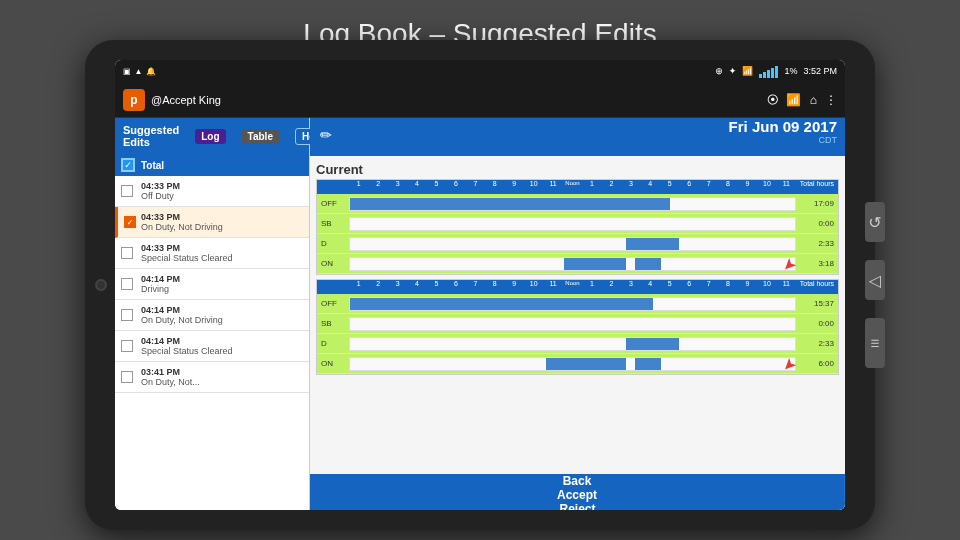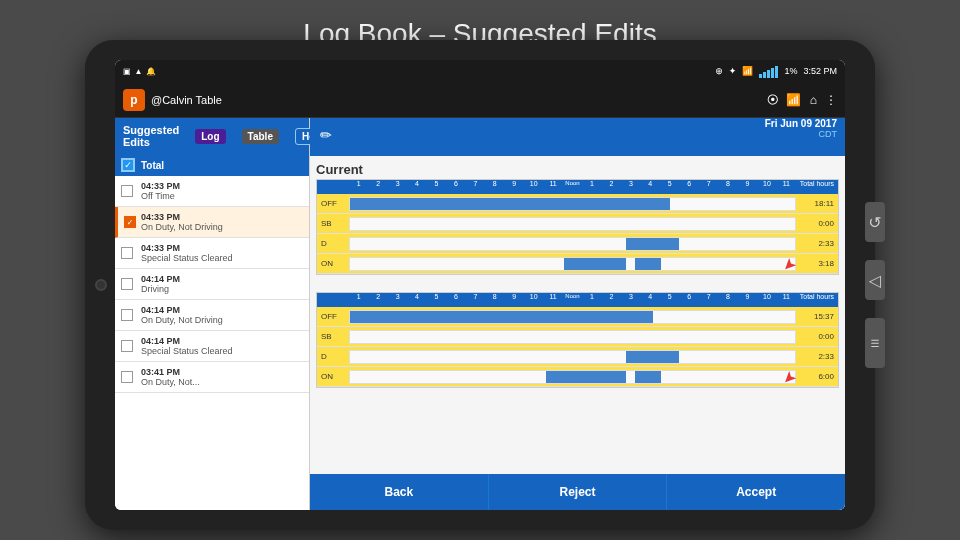--- a/index.html
+++ b/index.html
@@ -204,21 +204,21 @@
     .tab-btn.active-violations { background: #1565c0; border: 1px solid #90caf9; }
     
     .date-header {
       position: absolute;
       top: 0;
       right: 8px;
       text-align: right;
     }
     .date-text {
       color: #fff;
-      font-size: 10px;
+      font-size: 15px;
       font-weight: bold;
     }
     .cdt-text {
       color: #90caf9;
       font-size: 9px;
     }
     
     .col-header {
       background: #1565c0;
       display: flex;
@@ -312,23 +312,23 @@
       overflow-y: auto;
       padding: 6px;
     }
     .chart-section-label {
       font-size: 13px;
       font-weight: bold;
       color: #333;
       margin-bottom: 2px;
     }
     .chart-container {
-      background: #fde047;
+      background: #bef264;
       border: 1px solid #ccc;
-      margin-bottom: 17px;
+      margin-bottom: 4px;
     }
     .chart-label-col {
       width: 28px;
       font-size: 8px;
       color: #fff;
       flex-shrink: 0;
     }
     .chart-hours-row {
       display: flex;
       background: #1565c0;
@@ -383,20 +383,21 @@
       color: #333;
       text-align: right;
       flex-shrink: 0;
     }
     
     .bottom-bar {
       background: #1565c0;
       height: 36px;
       display: flex;
       flex-shrink: 0;
+      flex-direction: column;
     }
     .bottom-btn {
       flex: 1;
       display: flex;
       align-items: center;
       justify-content: center;
       color: #fff;
       font-size: 12px;
       font-weight: bold;
       cursor: pointer;
@@ -446,21 +447,21 @@
           <div class="bar" style="height:10px"></div>
           <div class="bar" style="height:12px"></div>
         </div>
         <span>1%</span>
         <span>3:52 PM</span>
       </div>
     </div>
 
     <div class="app-bar">
       <div class="app-logo">p</div>
-      <span class="driver-name">@Calvin Table</span>
+      <span class="driver-name">@Accept King</span>
       <div class="app-bar-icons">
         <span>⦿</span>
         <span>📶</span>
         <span>⌂</span>
         <span>⋮</span>
       </div>
     </div>
 
     <div class="main-content">
 
@@ -478,21 +479,21 @@
           <div class="col-checkbox checked">
             <span class="check-mark">✓</span>
           </div>
           <span class="col-time-label">Total</span>
         </div>
 
         <div class="log-list">
           <div class="log-item">
             <div class="item-checkbox unchecked"></div>
             <div class="item-time">04:33 PM</div>
-            <div class="item-status">Off Time</div>
+            <div class="item-status">Off Duty</div>
           </div>
           <div class="log-item highlighted">
             <div class="item-checkbox">
                 <span style="color:#fff;font-size:8px">✓</span>
               </div>
             <div class="item-time">04:33 PM</div>
             <div class="item-status">On Duty, Not Driving</div>
           </div>
           <div class="log-item">
             <div class="item-checkbox unchecked"></div>
@@ -565,21 +566,21 @@
                 <div class="hour-tick">11</div>
               </div>
               <div class="total-col">Total hours</div>
             </div>
 
             <div class="chart-row">
               <div class="row-label">OFF</div>
               <div class="row-track">
                 <div class="bar-segment off" style="left:0%;width:72%"></div>
               </div>
-              <div class="row-total">18:11</div>
+              <div class="row-total">17:09</div>
             </div>
 
             <div class="chart-row">
               <div class="row-label">SB</div>
               <div class="row-track"></div>
               <div class="row-total">0:00</div>
             </div>
 
             <div class="chart-row">
               <div class="row-label">D</div>
@@ -662,20 +663,20 @@
               </div>
               <div class="row-total">6:00</div>
               <span class="red-arrow" style="right:42px;top:2px;transform:rotate(135deg);font-size:16px;">➤</span>
             </div>
           </div>
 
         </div>
 
         <div class="bottom-bar">
           <div class="bottom-btn">Back</div>
+          <div class="bottom-btn">Accept</div>
           <div class="bottom-btn">Reject</div>
-          <div class="bottom-btn">Accept</div>
         </div>
 
       </div>
     </div>
   </div>
 </div>
 
 </body></html>

